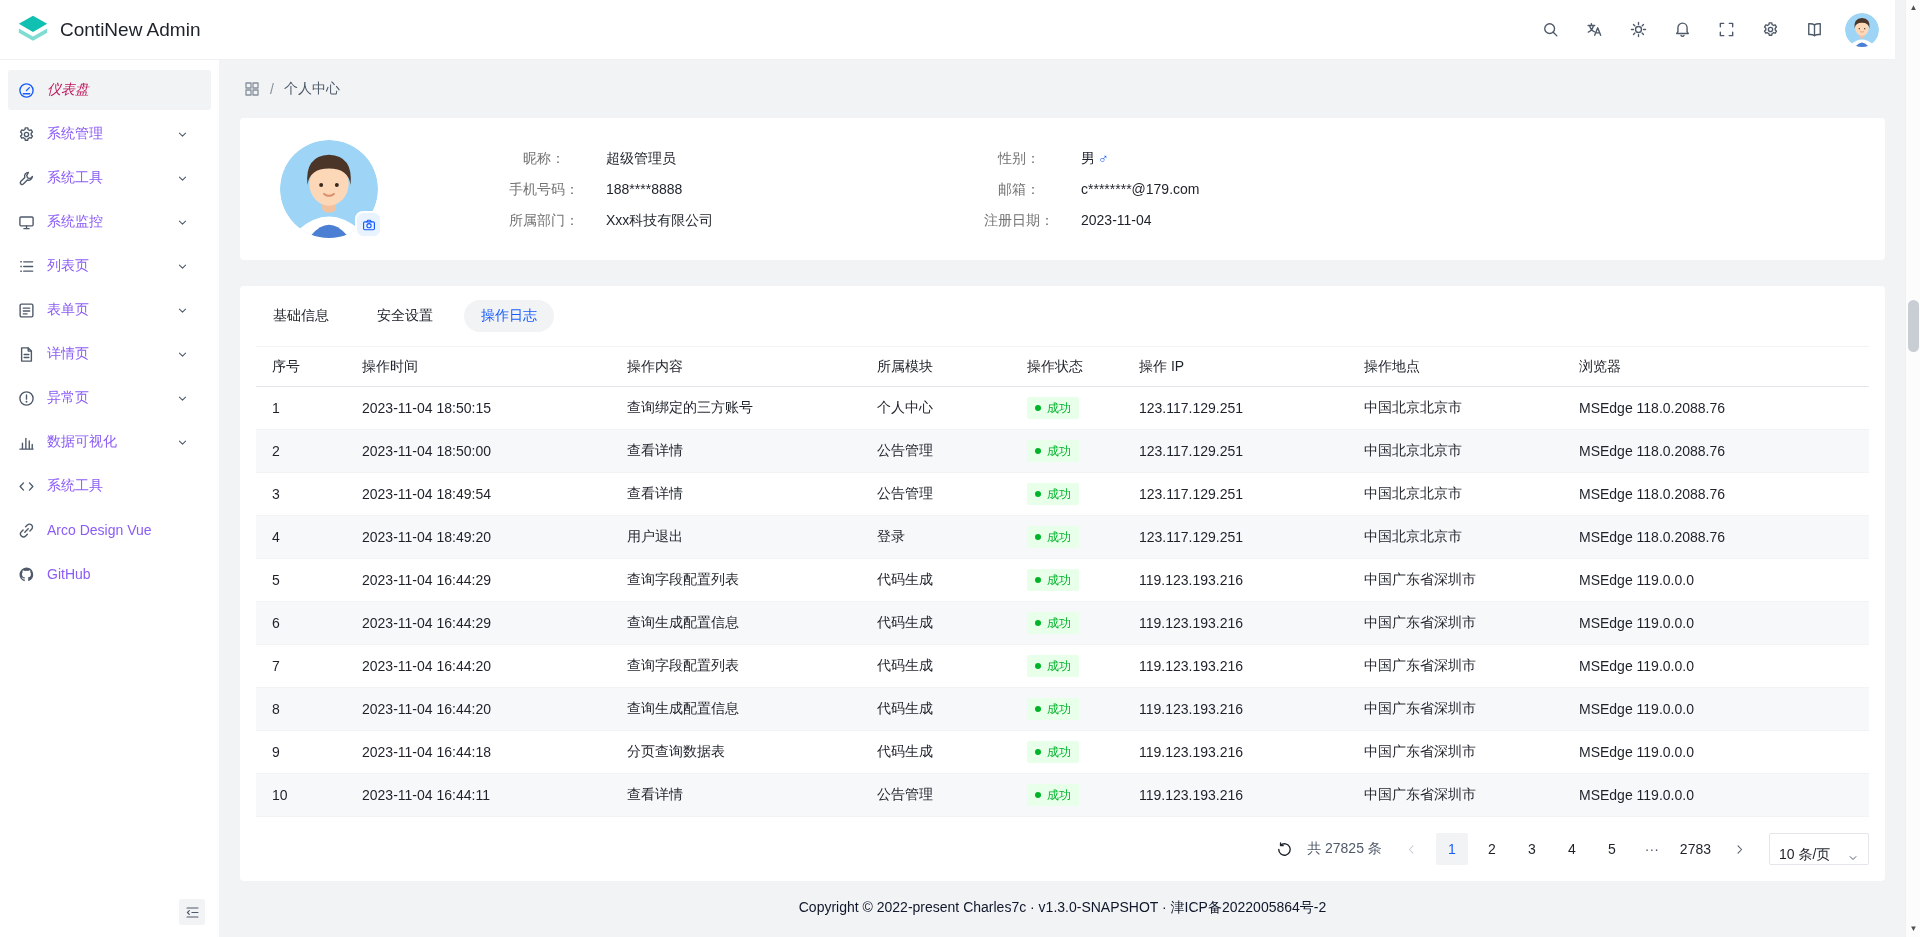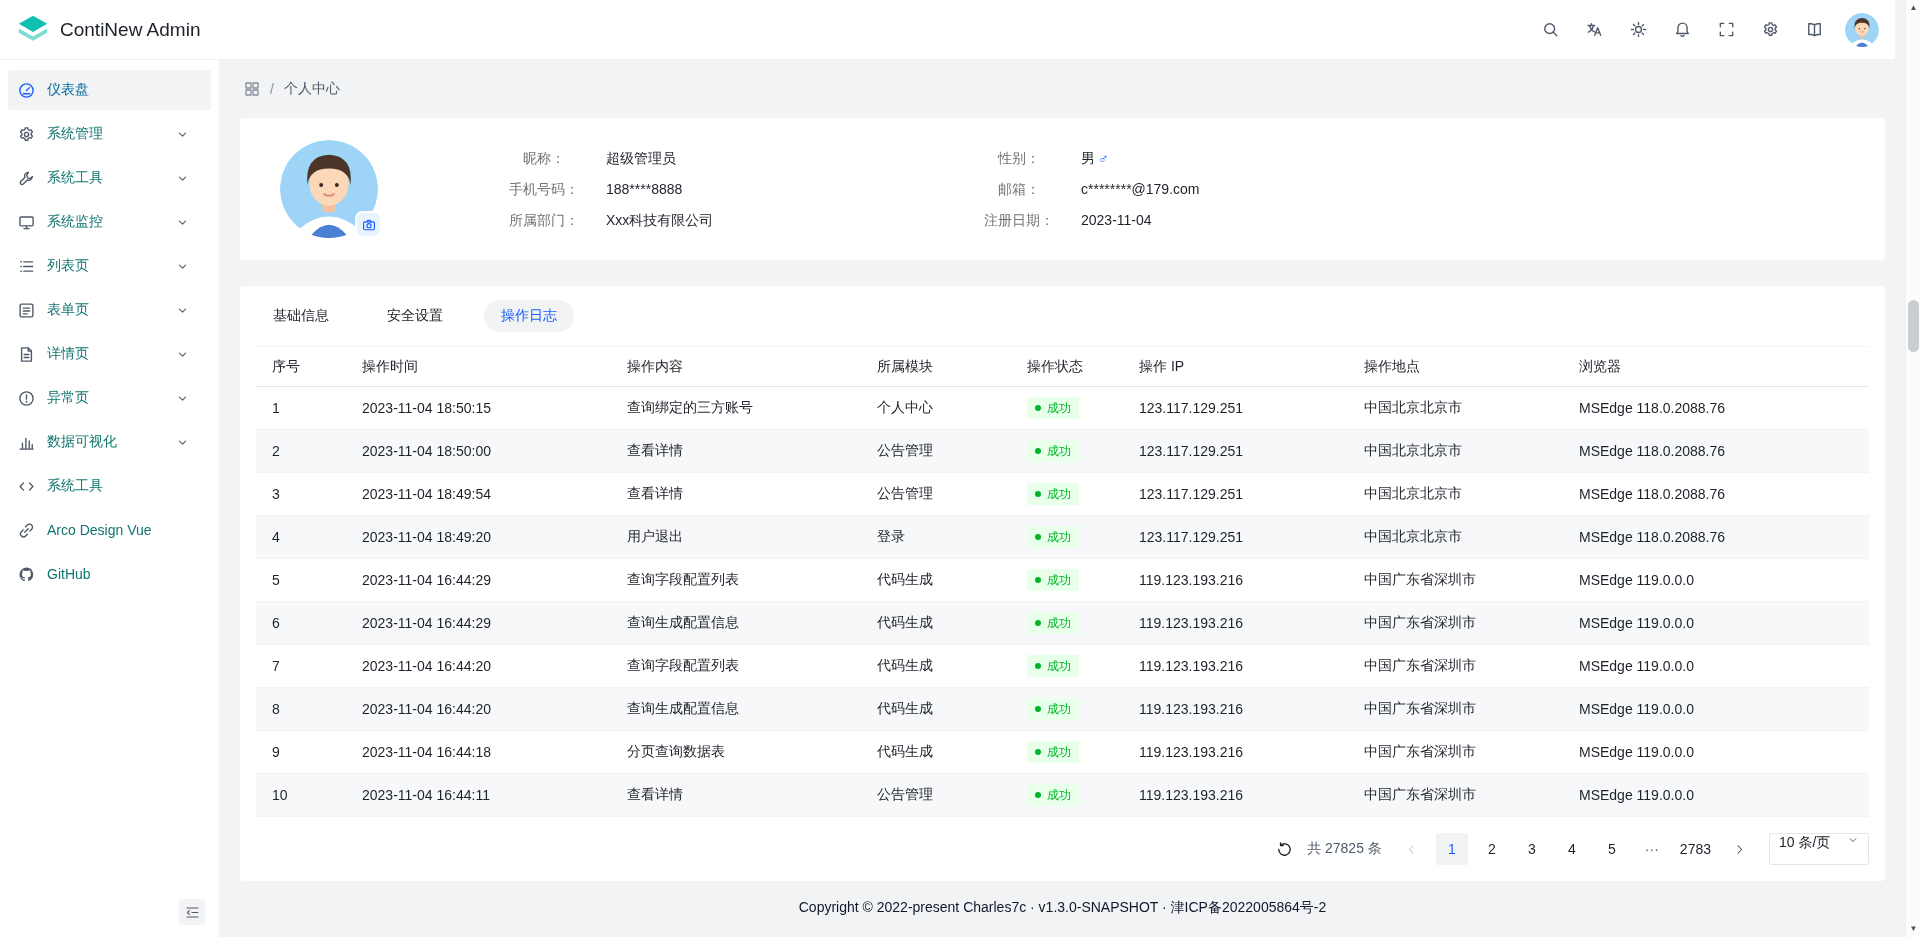--- a/index.html
+++ b/index.html
@@ -24,24 +24,24 @@
   .topbar-right { display:flex; align-items:center; gap:10px; }
   .action-btn { width:34px; height:34px; border-radius:50%; display:flex; align-items:center;
     justify-content:center; color:#4e5969; cursor:pointer; }
   .header-avatar { width:34px; height:34px; border-radius:50%; overflow:hidden; cursor:pointer; margin-left:4px; }
   .header-avatar svg { width:100%; height:100%; display:block; }
 
   
   .layout { display:flex; height:937px; padding-top:60px; }
   .sidebar { width:220px; flex:none; background:#fff; position:relative; padding:10px 8px; border-right:1px solid #f2f3f5; }
   .side-item { height:40px; display:flex; align-items:center; padding:0 10px; margin-bottom:4px;
-    border-radius:3px; color:#0f766e; cursor:pointer; }
+    border-radius:3px; color:#8b5cf6; cursor:pointer; }
   .side-item .icn { margin-right:12px; color:#4e5969; }
   .side-item .chev { margin-left:auto; width:13px; height:13px; color:#4e5969; }
-  .side-item.active { background:#f2f3f5; color:#0369a1; }
+  .side-item.active { background:#f2f3f5; color:#be185d;font-style:italic; }
   .side-item.active .icn { color:#165dff; }
   .collapse-btn { position:absolute; bottom:12px; right:14px; width:26px; height:26px; border-radius:3px;
     background:#f2f3f5; color:#4e5969; display:flex; align-items:center; justify-content:center; cursor:pointer; }
   .collapse-btn .icn { width:15px; height:15px; }
 
   .content { flex:1; padding:0 20px; margin-right:15px; overflow:hidden; }
 
   
   .breadcrumb { height:58px; display:flex; align-items:center; gap:10px; color:#86909c; padding-left:4px; }
   .breadcrumb .icn { width:16px; height:16px; }
@@ -60,21 +60,21 @@
   .profile-fields { display:flex; margin-left:110px; }
   .fields-col { display:flex; flex-direction:column; gap:9px; }
   .fields-col.first { width:475px; }
   .field-row { display:flex; line-height:22px; }
   .field-label { width:112px; text-align:center; color:#737373; flex:none; }
   .field-value { margin-left:6px; color:#1d2129; display:flex; align-items:center; gap:3px; }
   .male-sym { color:#165dff; font-weight:bold; }
 
   
   .tab-card { padding:14px 16px 16px; }
-  .tabs { display:flex; align-items:center; gap:24px; margin-bottom:14px; }
+  .tabs { display:flex; align-items:center; gap:14px; margin-bottom:14px; }
   .tab { padding:7px 17px; border-radius:32px; color:#1d2129; cursor:pointer; }
   .tab.active { background:#f2f3f5; color:#165dff; font-weight:500; }
 
   table { width:100%; border-collapse:collapse; table-layout:fixed; }
   thead th { height:40px; text-align:left; font-weight:500; color:#1d2129; padding:0 16px;
     border-top:1px solid #f2f3f5; border-bottom:1px solid #e5e6eb; }
   tbody td { height:43px; padding:0 16px; color:#1d2129; border-bottom:1px solid #f2f3f5;
     white-space:nowrap; overflow:hidden; text-overflow:ellipsis; }
   tbody tr:nth-child(even) { background:#f7f8fa; }
 
@@ -88,21 +88,21 @@
   .pg-refresh { width:30px; height:30px; display:flex; align-items:center; justify-content:center;
     color:#1d2129; cursor:pointer; border-radius:2px; }
   .pg-total { margin-right:6px; color:#4e5969; }
   .pg-btn { min-width:32px; height:32px; padding:0 4px; display:flex; align-items:center; justify-content:center;
     border-radius:2px; cursor:pointer; color:#4e5969; }
   .pg-btn.num { color:#1d2129; }
   .pg-btn.active { background:#f2f3f5; color:#165dff; font-weight:500; }
   .pg-btn.disabled { color:#c9cdd4; cursor:default; }
   .pg-btn .icn { width:13px; height:13px; }
   .pg-size { height:32px; min-width:100px; border:1px solid #e5e6eb; border-radius:2px; background:#fff;
-    display:flex; align-items:flex-start; justify-content:space-between; padding:0 9px; gap:8px;
+    display:flex; align-items:flex-end; justify-content:space-between; padding:0 9px; gap:8px;
     color:#1d2129; cursor:pointer; margin-left:6px; }
   .pg-size .icn { width:12px; height:12px; color:#4e5969; }
 
   
   .footer { text-align:center; color:#0f172a; padding:18px 0 0; }
 
   
   .scrollbar { position:fixed; top:0; right:0; width:15px; height:937px; background:#fcfcfc;
     border-left:1px solid #f0f0f0; z-index:30; }
   .scroll-arrow { position:absolute; left:0; width:15px; text-align:center; font-size:8px; color:#505050;

